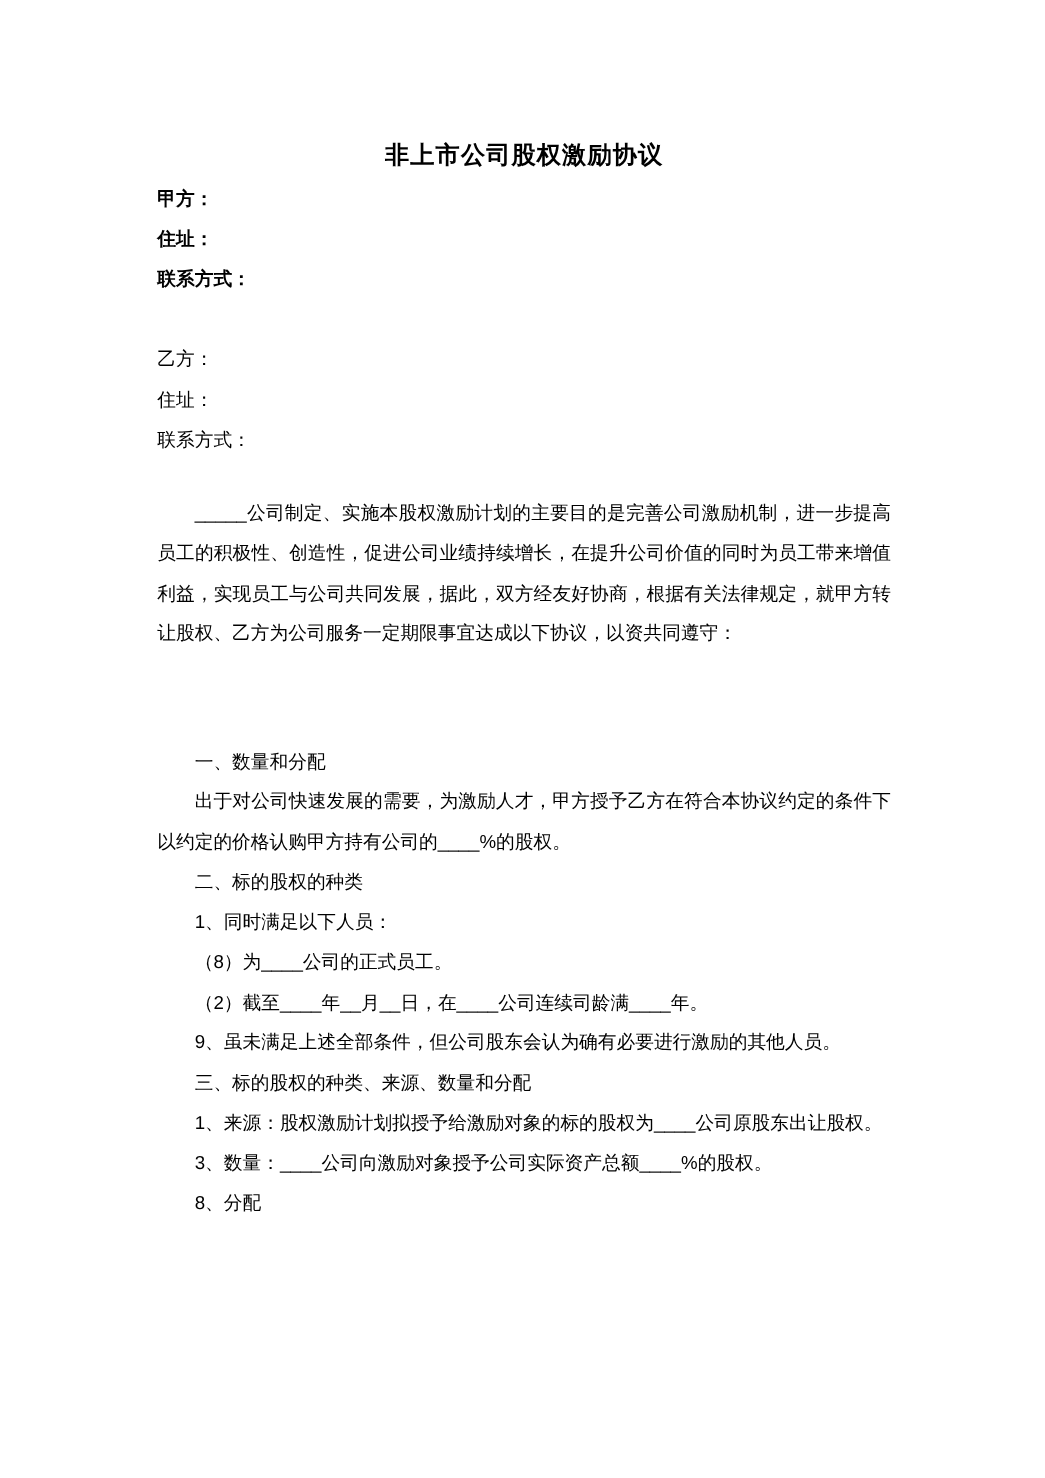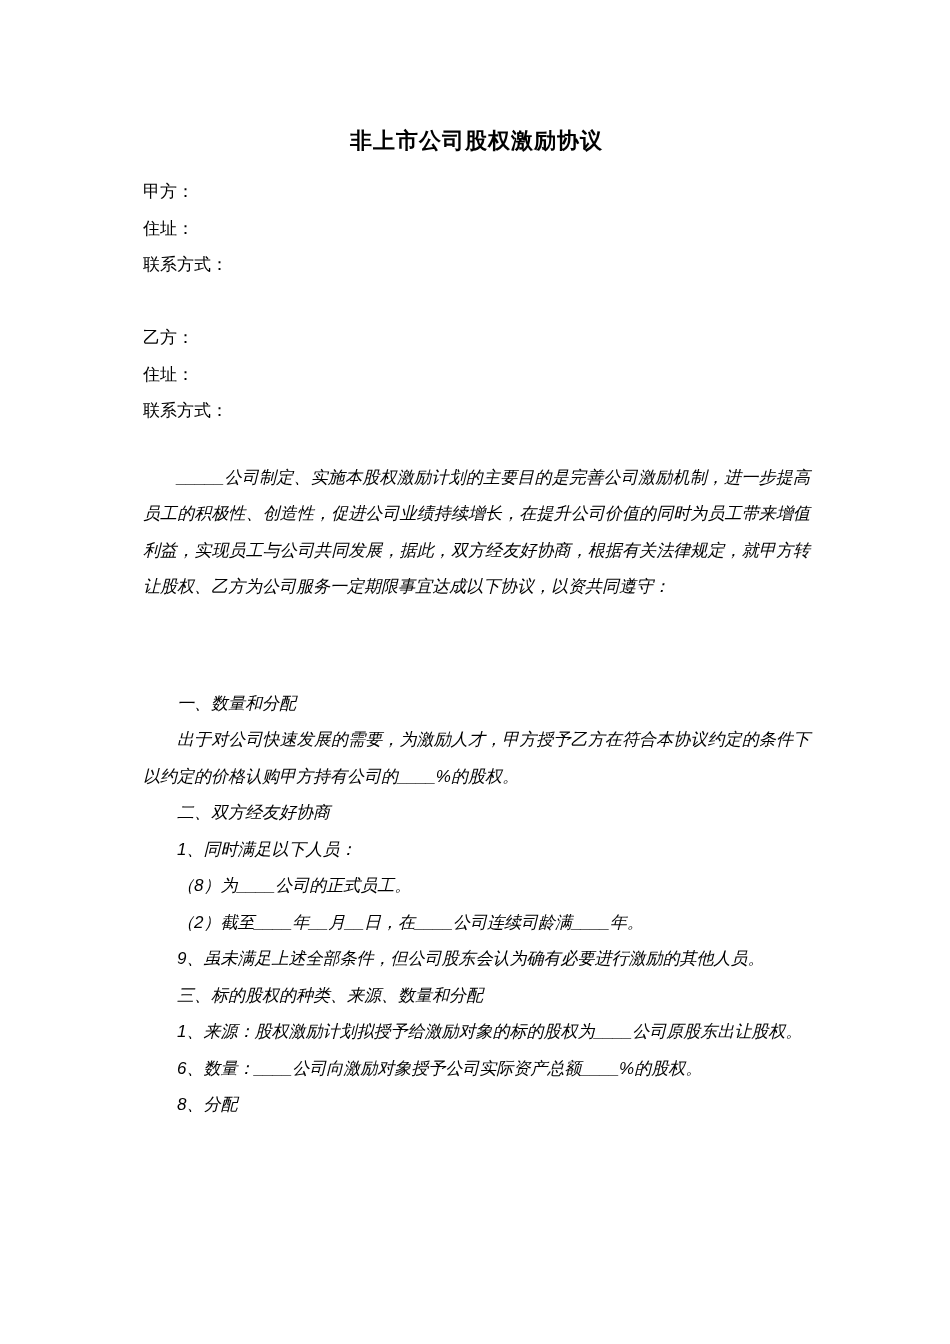--- a/index.html
+++ b/index.html
@@ -30,27 +30,27 @@
     letter-spacing: 1px;
   }
   .line {
     margin: 0;
     font-size: 17px;
     line-height: 36.5px;
     text-align: justify;
   }
   .indent {
     text-indent: 2em;
-    font-style: italic;
   }
   .party-block {
     margin: 0;
   }
   .party-a-block {
-    margin-top: 14px;
+    margin-top: 3px;
+    font-weight: bold;
   }
   .blank-line {
     height: 36.5px;
   }
   .blank-line.short {
     height: 30px;
   }
   .section-separator {
     height: 80px;
   }
@@ -78,24 +78,24 @@
 
   <div class="blank-line short"></div>
 
   <p class="line indent">_____公司制定、实施本股权激励计划的主要目的是完善公司激励机制，进一步提高员工的积极性、创造性，促进公司业绩持续增长，在提升公司价值的同时为员工带来增值利益，实现员工与公司共同发展，据此，双方经友好协商，根据有关法律规定，就甲方转让股权、乙方为公司服务一定期限事宜达成以下协议，以资共同遵守：</p>
 
   <div class="section-separator"></div>
 
   <div>
       <p class="line indent">一、数量和分配</p>
       <p class="line indent">出于对公司快速发展的需要，为激励人才，甲方授予乙方在符合本协议约定的条件下以约定的价格认购甲方持有公司的____%的股权。</p>
-      <p class="line indent">二、双方经友好协商</p>
+      <p class="line indent">二、标的股权的种类</p>
       <p class="line indent">1、同时满足以下人员：</p>
       <p class="line indent">（8）为____公司的正式员工。</p>
       <p class="line indent">（2）截至____年__月__日，在____公司连续司龄满____年。</p>
       <p class="line indent">9、虽未满足上述全部条件，但公司股东会认为确有必要进行激励的其他人员。</p>
       <p class="line indent">三、标的股权的种类、来源、数量和分配</p>
       <p class="line indent">1、来源：股权激励计划拟授予给激励对象的标的股权为____公司原股东出让股权。</p>
-      <p class="line indent">6、数量：____公司向激励对象授予公司实际资产总额____%的股权。</p>
+      <p class="line indent">3、数量：____公司向激励对象授予公司实际资产总额____%的股权。</p>
       <p class="line indent">8、分配</p>
     </div>
 
 </div>
 
 </body></html>

